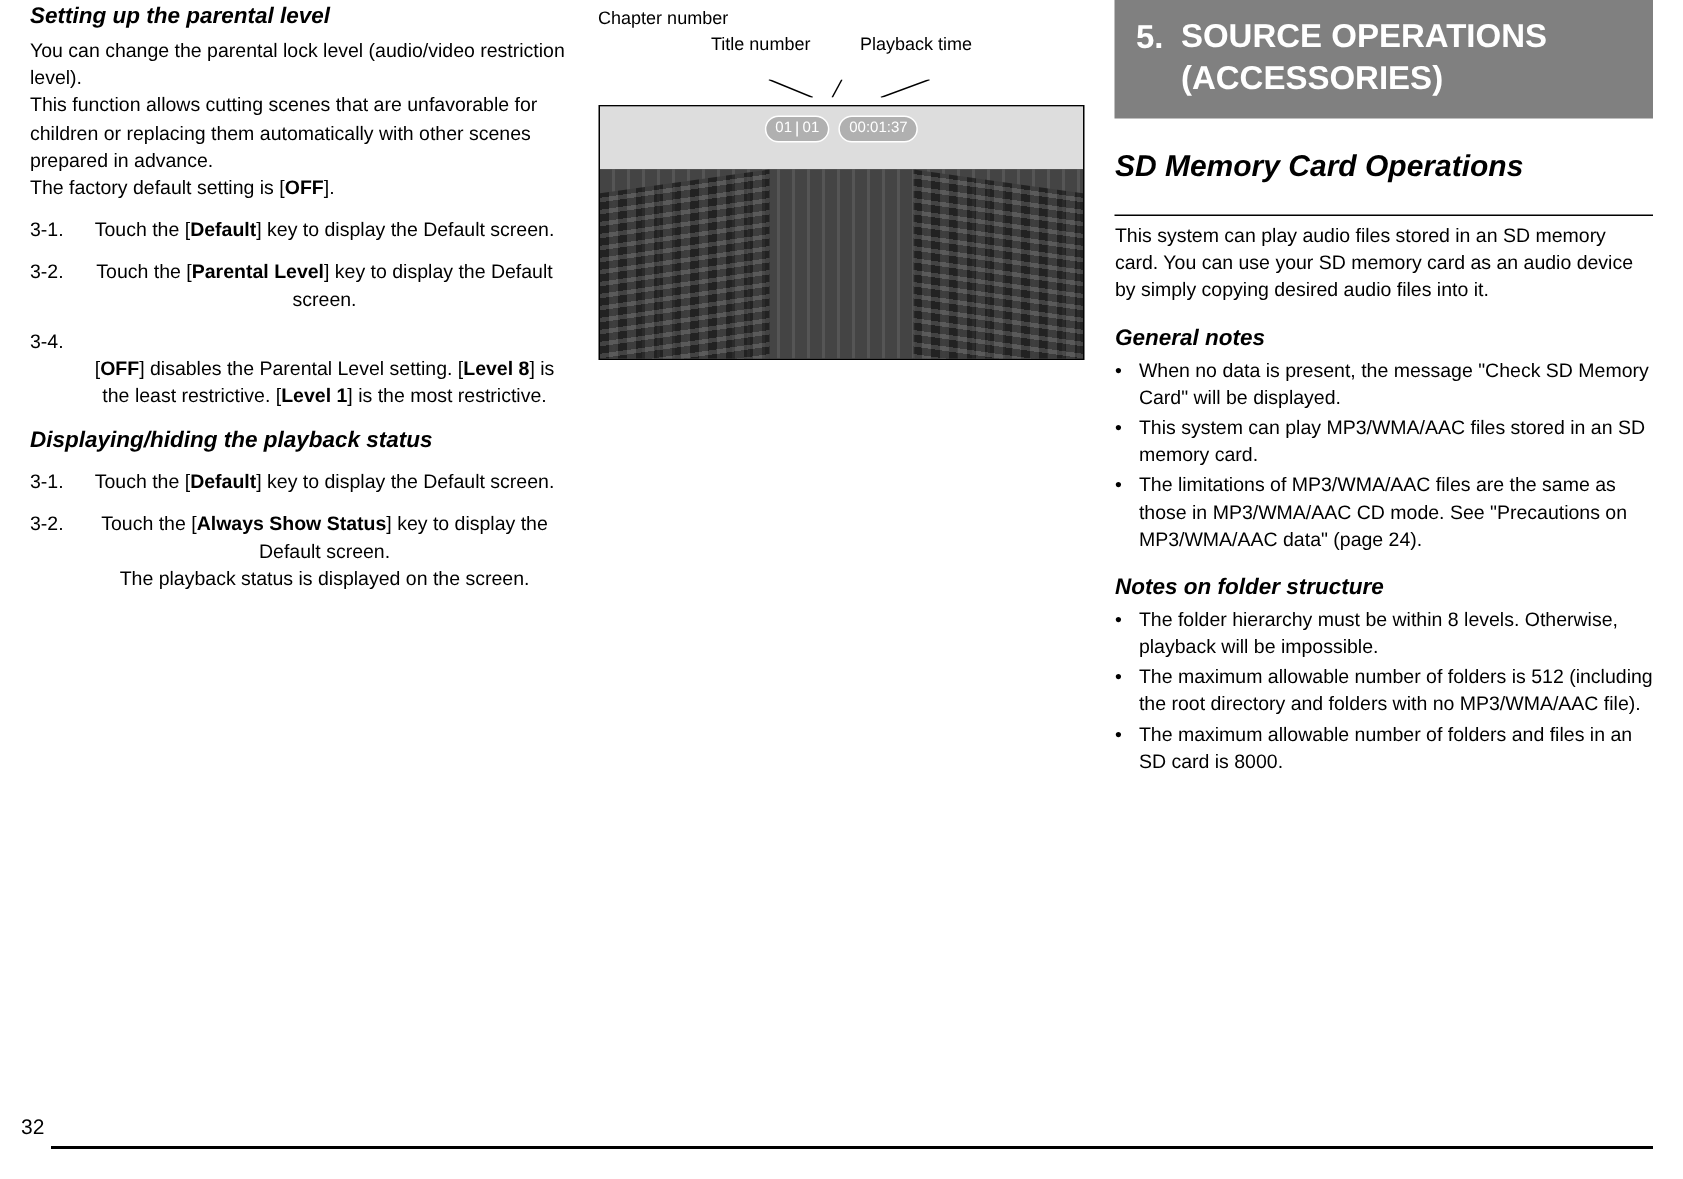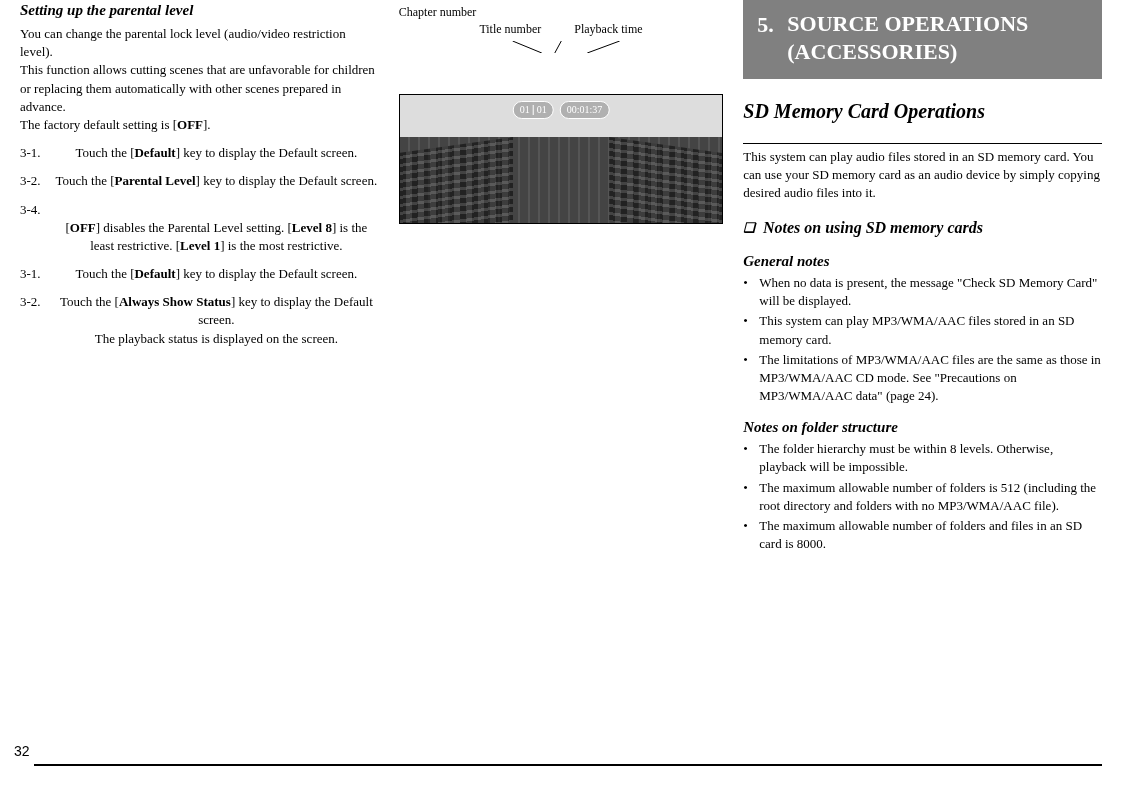--- a/index.html
+++ b/index.html
@@ -15,21 +15,20 @@
       width: 1122px;
       height: 786px;
       background: #fff;
       position: relative;
     }
     .page {
       display: flex;
       padding: 0 20px 18px 20px;
       gap: 20px;
       height: 100%;
-      font-family: Liberation Serif, serif;
     }
     .column {
       flex: 1;
       padding-top: 0px;
     }
     .col-left { flex: 1.05; }
     .col-mid { flex: 0.95; }
     .col-right { flex: 1.05; }
 
     .heading-italic {
@@ -117,31 +116,30 @@
     }
     .labels-row {
       text-align: left;
       font-size: 12px;
     }
     .labels-row2 {
       display: flex;
       justify-content: center;
       font-size: 12px;
       gap: 16px;
-      margin-bottom: 2px;
+      margin-bottom: 14px;
       align-items: flex-end;
     }
     .screenshot {
       width: 100%;
-      height: 130px;
+      height: 170px;
       background: linear-gradient(to bottom, #e8e8ee 0%, #e8e8ee 25%, #333 25%, #222 100%);
       border: 1px solid #000;
       position: relative;
       overflow: hidden;
-      margin-top: 36px;
     }
     .buildings {
       position: absolute;
       top: 42px;
       left: 0;
       right: 0;
       bottom: 0;
       background:
         repeating-linear-gradient(90deg, #444 0 8px, #555 8px 10px),
         linear-gradient(to top, #111 0%, #333 100%);
@@ -240,20 +238,21 @@
 
 
     <div class="list-item">
       <div class="list-number">3-4.</div>
       <div class="list-body">
         <br>
         <span>[</span><b>OFF</b><span>] disables the Parental Level setting. [</span><b>Level 8</b><span>] is the least restrictive. [</span><b>Level 1</b><span>] is the most restrictive.</span>
       </div>
     </div>
 
+    <div class="heading-italic" style="margin-top:10px;">Displaying/hiding the playback status</div>
 
     <div class="list-item" style="margin-top:8px;">
       <div class="list-number">3-1.</div>
       <div class="list-body">
         <span>Touch the [</span><b>Default</b><span>] key to display the Default screen.</span>
       </div>
     </div>
 
     <div class="list-item">
       <div class="list-number">3-2.</div>
@@ -302,23 +301,20 @@
       <div class="section-banner-inner">
         <div class="section-num">5.</div>
         <div class="section-title">SOURCE OPERATIONS (ACCESSORIES)</div>
       </div>
     </div>
 
     <div class="h2-italic">SD Memory Card Operations</div>
     <div class="underline-divider"></div>
     <div class="para">This system can play audio files stored in an SD memory card. You can use your SD memory card as an audio device by simply copying desired audio files into it.</div>
 
-    <div class="subhead">
-      <span class="sub-prefix">❏</span><span>Notes on using SD memory cards</span>
-    </div>
 
     <div class="notes-title">General notes</div>
     <div class="bullet-item">
       <div class="bullet-dot">•</div>
       <div>When no data is present, the message "Check SD Memory Card" will be displayed.</div>
     </div>
 
     <div class="bullet-item">
       <div class="bullet-dot">•</div>
       <div>This system can play MP3/WMA/AAC files stored in an SD memory card.</div>

